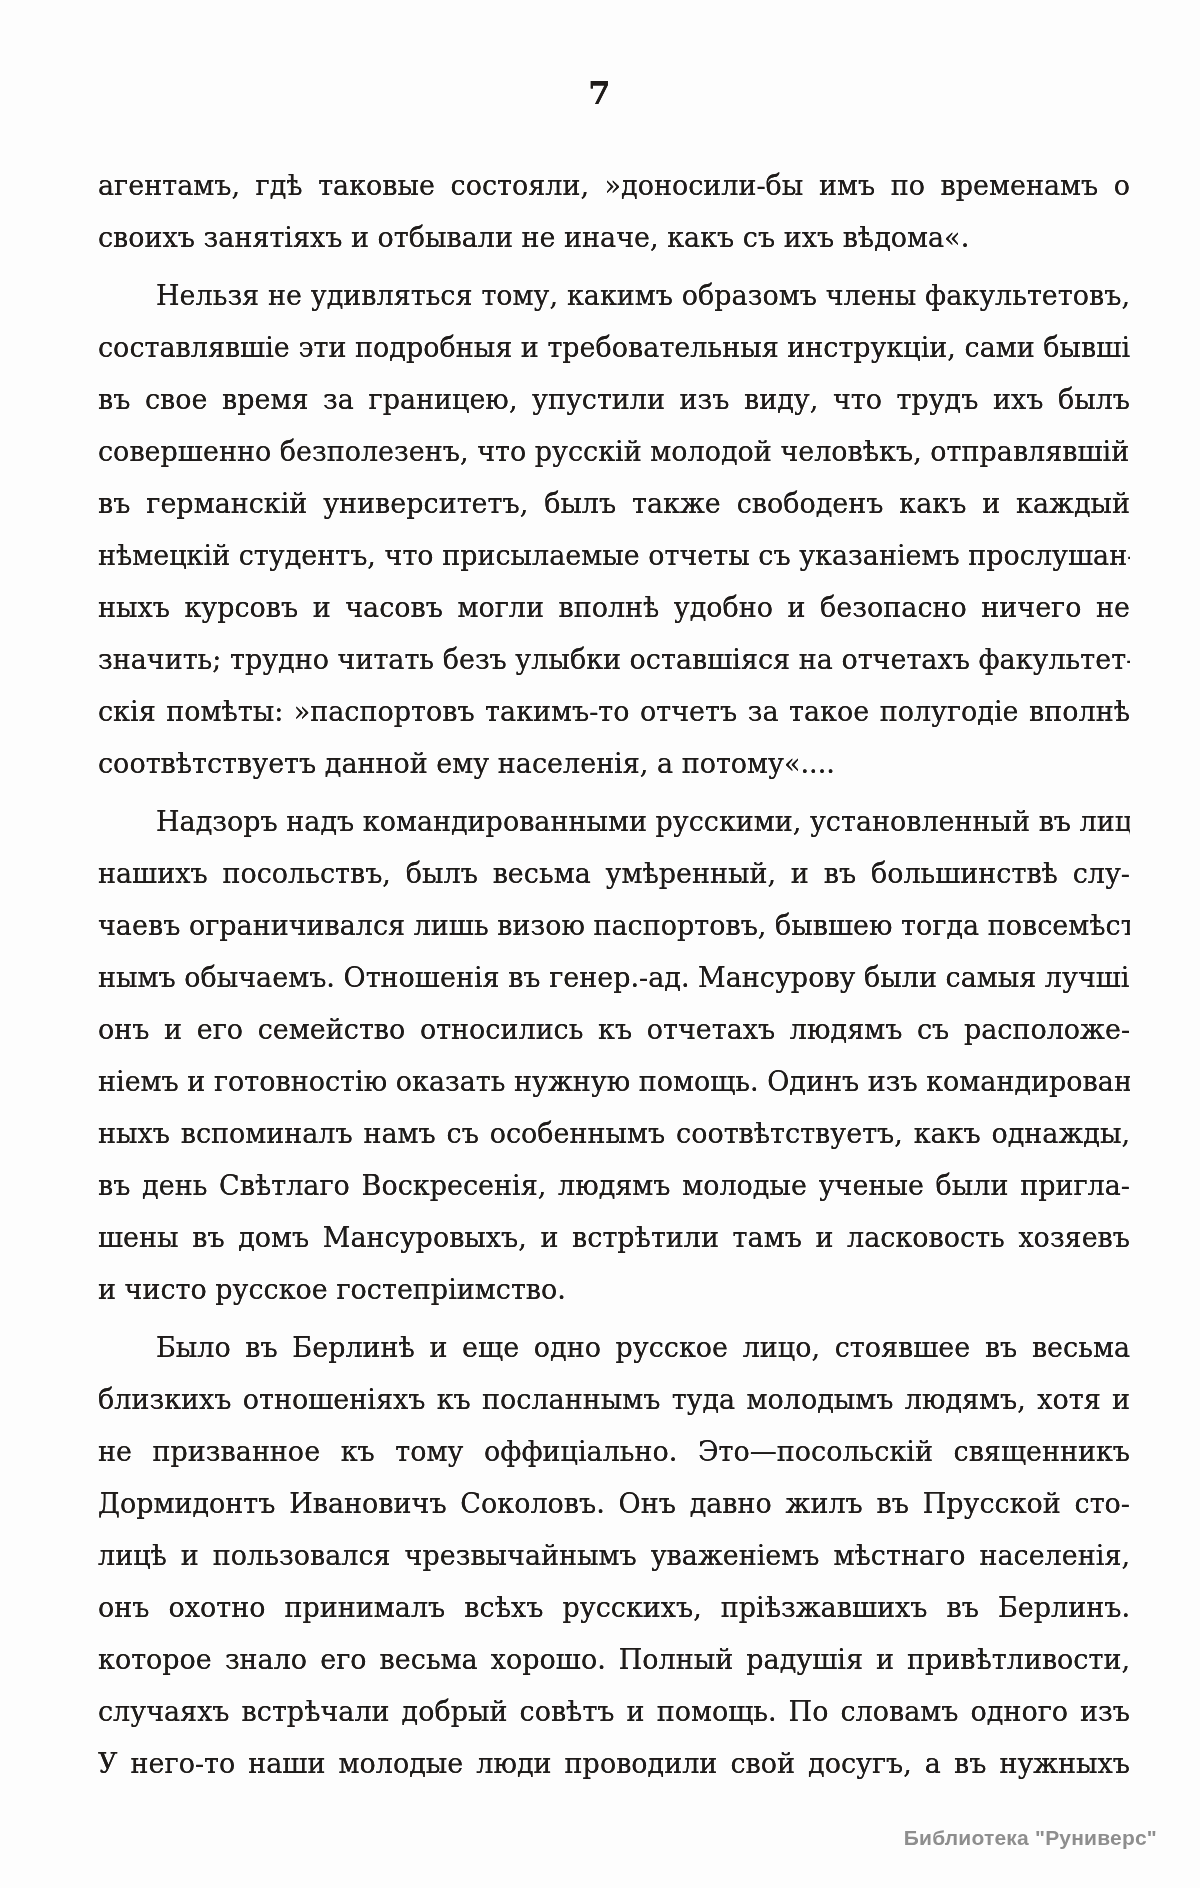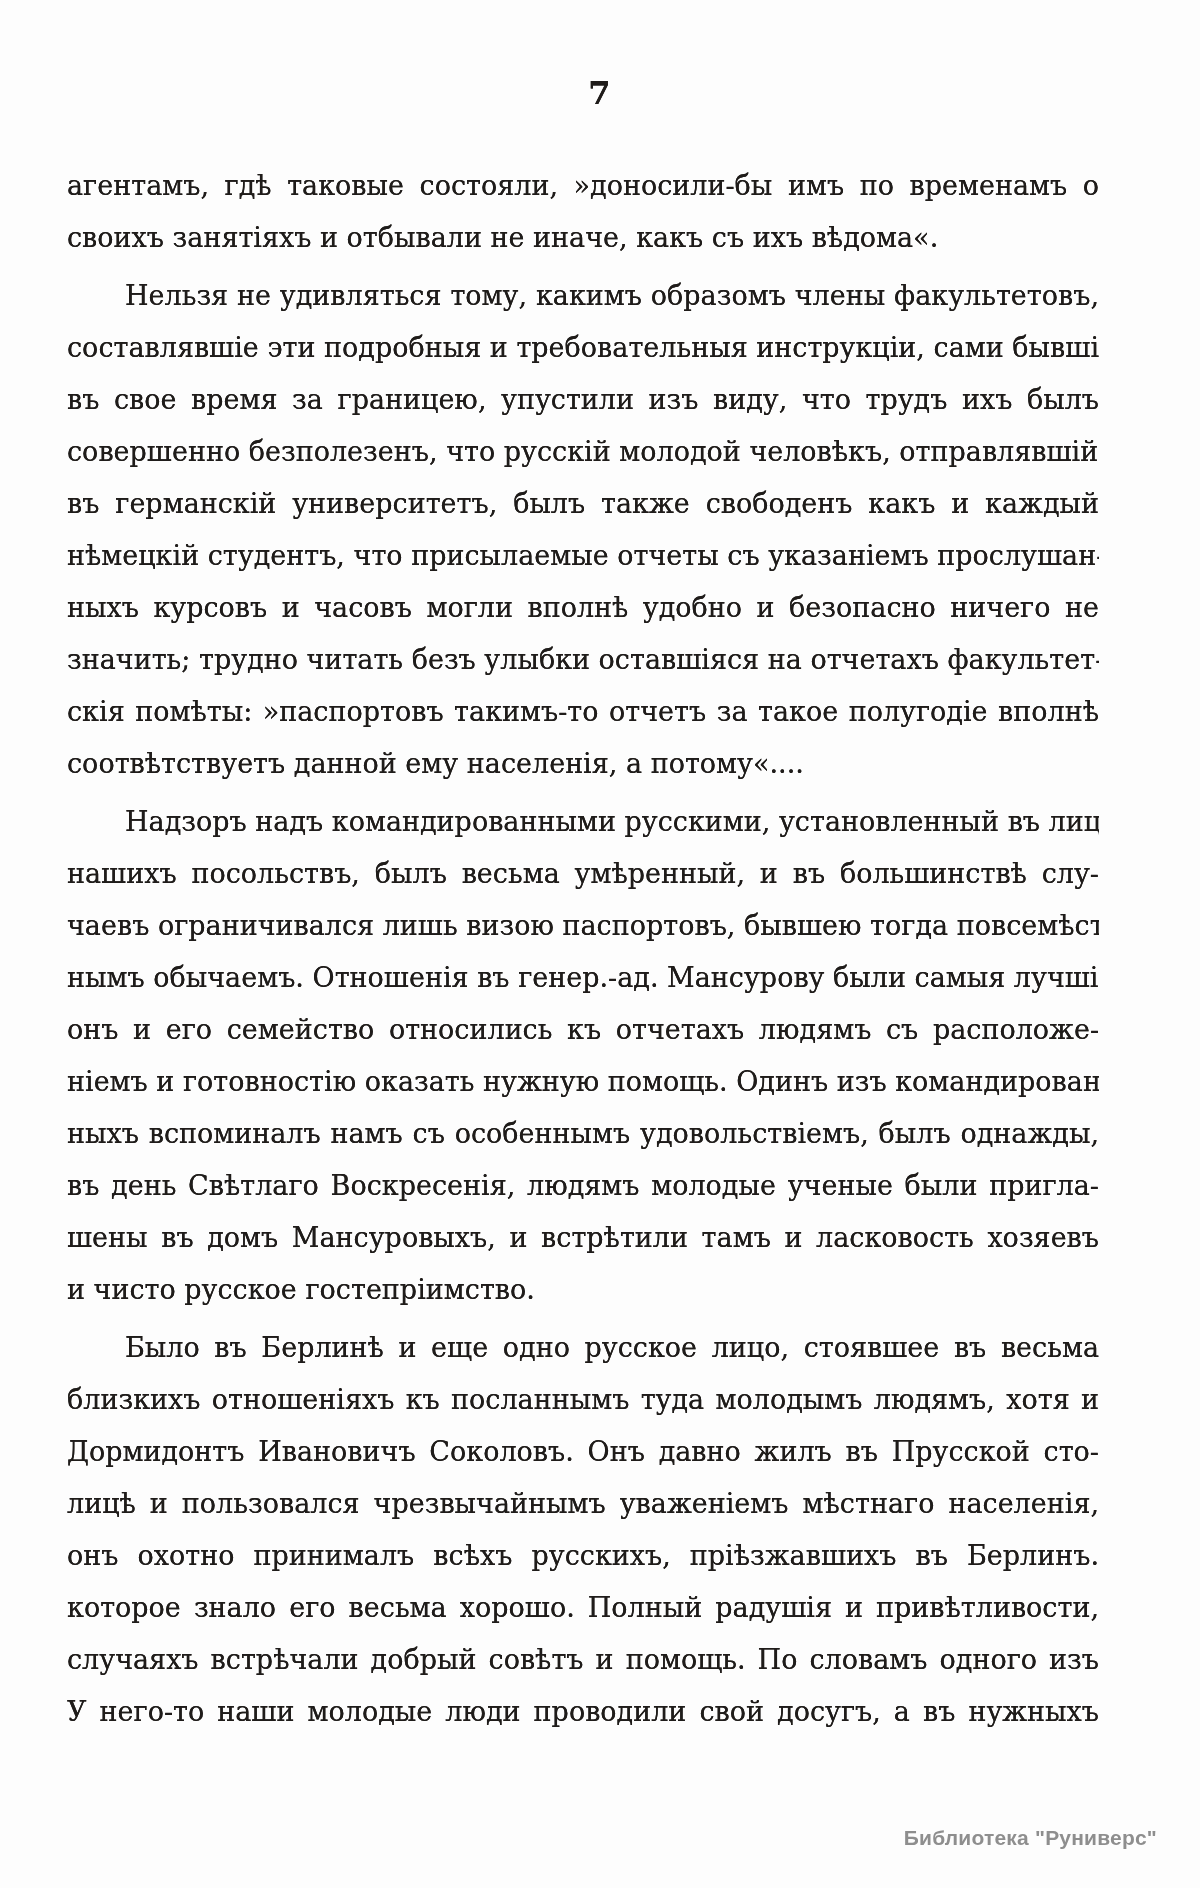--- a/index.html
+++ b/index.html
@@ -21,21 +21,21 @@
     left: 0;
     width: 1200px;
     text-align: center;
     font-size: 32px;
     font-weight: bold;
     letter-spacing: 1px;
     text-shadow: 0 0 0.6px currentColor;
   }
   .text-block {
     position: absolute;
-    left: 67px;
+    left: 98px;
     top: 160px;
     width: 1032px;
   }
   .para {
     margin: 0;
     padding: 0;
   }
   .para + .para {
     margin-top: 6px;
   }
@@ -89,28 +89,29 @@
         <div class="line">скія помѣты: »паспортовъ такимъ-то отчетъ за такое полугодіе вполнѣ</div>
         <div class="line no-justify">соотвѣтствуетъ данной ему населенія, а потому«....</div>
       </div>
       <div class="para indent">
         <div class="line">Надзоръ надъ командированными русскими, установленный въ лицѣ</div>
         <div class="line">нашихъ посольствъ, былъ весьма умѣренный, и въ большинствѣ слу-</div>
         <div class="line">чаевъ ограничивался лишь визою паспортовъ, бывшею тогда повсемѣст-</div>
         <div class="line">нымъ обычаемъ. Отношенія въ генер.-ад. Мансурову были самыя лучшія;</div>
         <div class="line">онъ и его семейство относились къ отчетахъ людямъ съ расположе-</div>
         <div class="line">ніемъ и готовностію оказать нужную помощь. Одинъ изъ командирован-</div>
-        <div class="line">ныхъ вспоминалъ намъ съ особеннымъ удовольствіемъ, былъ однажды,</div>
+        <div class="line">ныхъ вспоминалъ намъ съ особеннымъ соотвѣтствуетъ, какъ однажды,</div>
         <div class="line">въ день Свѣтлаго Воскресенія, людямъ молодые ученые были пригла-</div>
         <div class="line">шены въ домъ Мансуровыхъ, и встрѣтили тамъ и ласковость хозяевъ</div>
         <div class="line no-justify">и чисто русское гостепріимство.</div>
       </div>
       <div class="para indent">
         <div class="line">Было въ Берлинѣ и еще одно русское лицо, стоявшее въ весьма</div>
         <div class="line">близкихъ отношеніяхъ къ посланнымъ туда молодымъ людямъ, хотя и</div>
+        <div class="line">не призванное къ тому оффиціально. Это—посольскій священникъ</div>
         <div class="line">Дормидонтъ Ивановичъ Соколовъ. Онъ давно жилъ въ Прусской сто-</div>
         <div class="line">лицѣ и пользовался чрезвычайнымъ уваженіемъ мѣстнаго населенія,</div>
         <div class="line">онъ охотно принималъ всѣхъ русскихъ, пріѣзжавшихъ въ Берлинъ.</div>
         <div class="line">которое знало его весьма хорошо. Полный радушія и привѣтливости,</div>
         <div class="line">случаяхъ встрѣчали добрый совѣтъ и помощь. По словамъ одного изъ</div>
         <div class="line">У него-то наши молодые люди проводили свой досугъ, а въ нужныхъ</div>
       </div>
     </div>
 
   <div class="watermark">Библиотека "Руниверс"</div>

